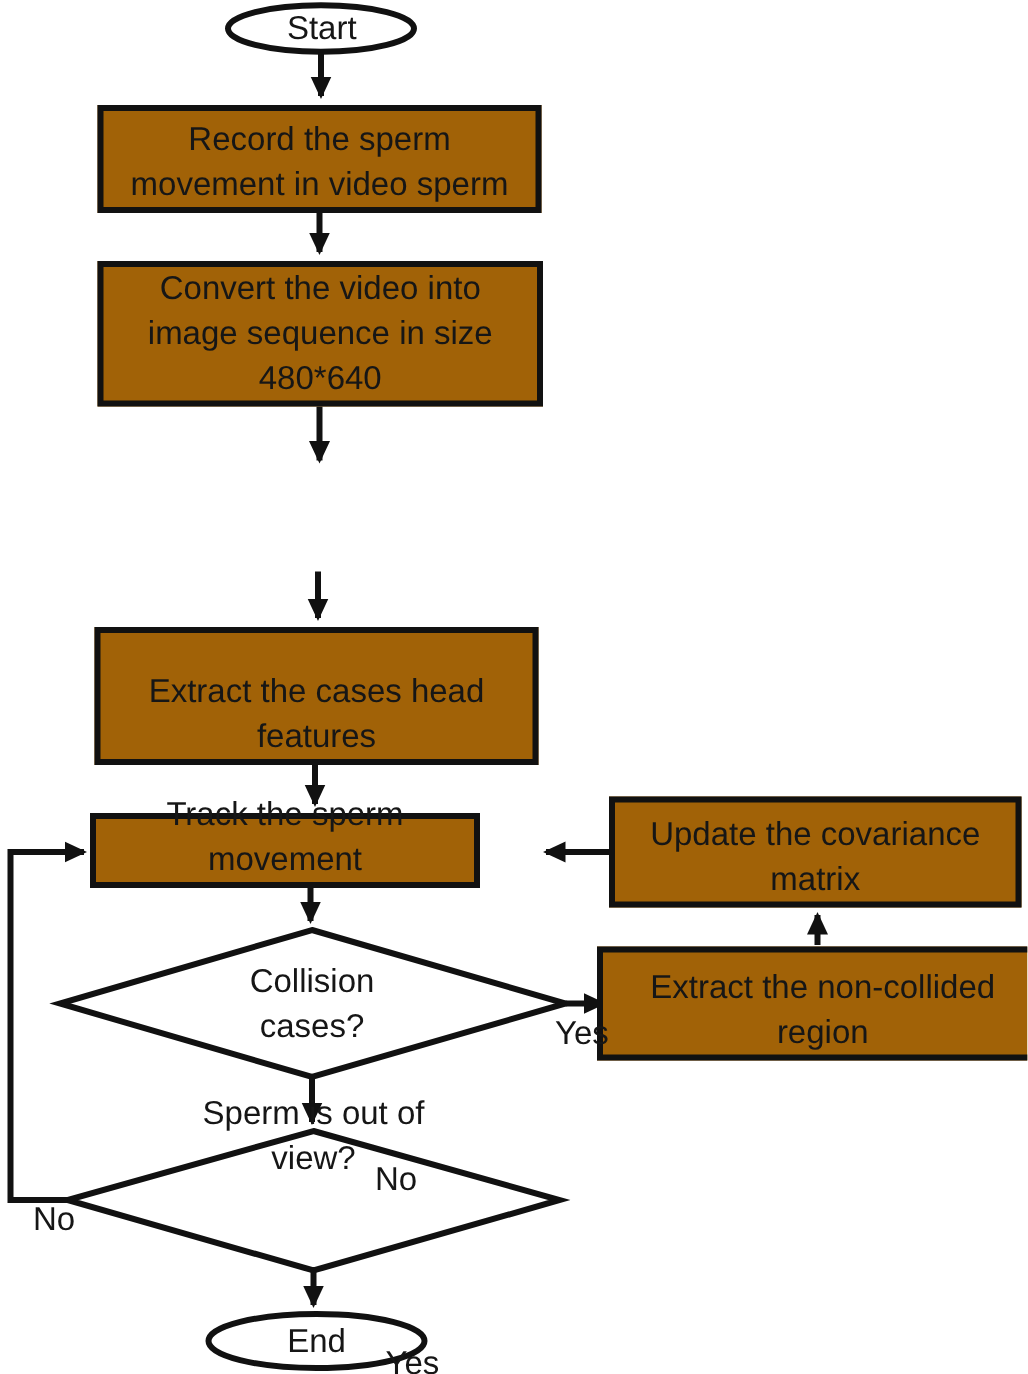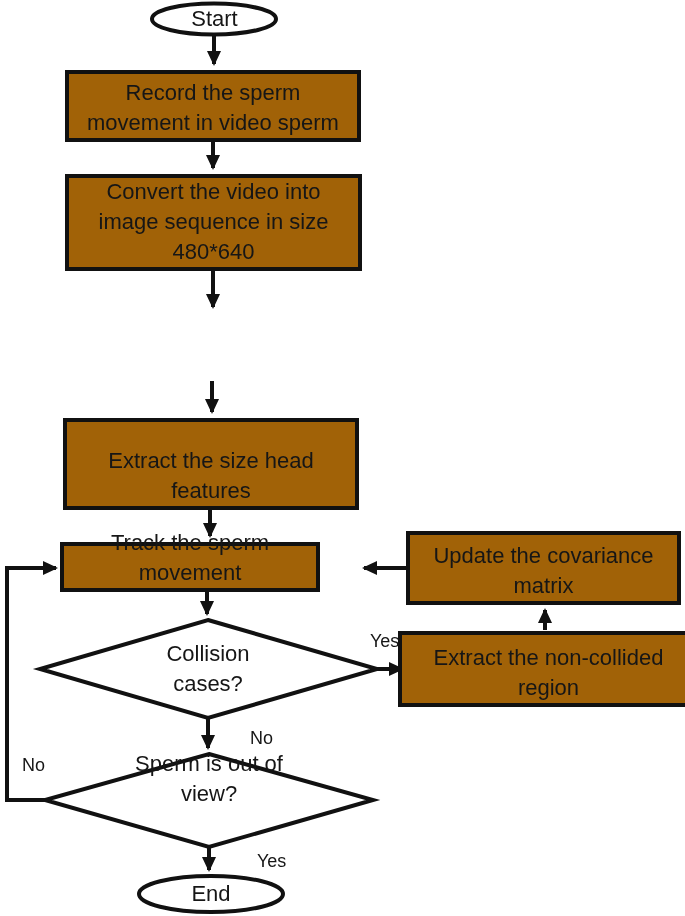--- a/index.html
+++ b/index.html
@@ -52,23 +52,24 @@
     align-items: center;
     justify-content: center;
     text-align: center;
     font-size: 22px;
     line-height: 30px;
     background: transparent;
     pointer-events: none;
   }
   .edge-label {
     position: absolute;
-    font-size: 18px;
+    font-size: 22px;
     line-height: 24px;
     white-space: nowrap;
+    margin-top: 48px;
   }
 </style>
 </head>
 <body>
 
 <div class="stage">
 
   <svg class="layer" width="685" height="916" viewBox="0 0 685 916">
     <defs>
       <marker id="ah" markerUnits="userSpaceOnUse" markerWidth="16" markerHeight="16" refX="13" refY="8" orient="auto">
@@ -104,21 +105,21 @@
   </div>
 
   <div class="box" style="left:65px;top:174px;width:297px;height:97px">
     <div>Convert the video into</div>
     <div>image sequence in size</div>
     <div>480*640</div>
   </div>
 
 
   <div class="box" style="left:63px;top:418px;width:296px;height:92px">
-    <div>Extract the size head</div>
+    <div>Extract the cases head</div>
     <div>features</div>
   </div>
 
   <div class="box" style="left:60px;top:542px;width:260px;height:50px">
     <div>Track the sperm movement</div>
   </div>
 
   <div class="box" style="left:406px;top:531px;width:275px;height:74px">
     <div>Update the covariance</div>
     <div>matrix</div>
@@ -127,21 +128,21 @@
   <div class="box" style="left:398px;top:631px;width:301px;height:76px">
     <div>Extract the non-collided</div>
     <div>region</div>
   </div>
 
   <div class="overlay-label" style="left:108px;top:638px;width:200px;height:62px">
     <div>Collision</div>
     <div>cases?</div>
   </div>
 
-  <div class="overlay-label" style="left:109px;top:748px;width:200px;height:62px">
+  <div class="overlay-label" style="left:109px;top:726px;width:200px;height:62px">
     <div>Sperm is out of</div>
     <div>view?</div>
   </div>
 
   <div class="edge-label" style="left:370px;top:629px">Yes</div>
   <div class="edge-label" style="left:250px;top:726px">No</div>
   <div class="edge-label" style="left:22px;top:753px">No</div>
   <div class="edge-label" style="left:257px;top:849px">Yes</div>
 
 </div>

